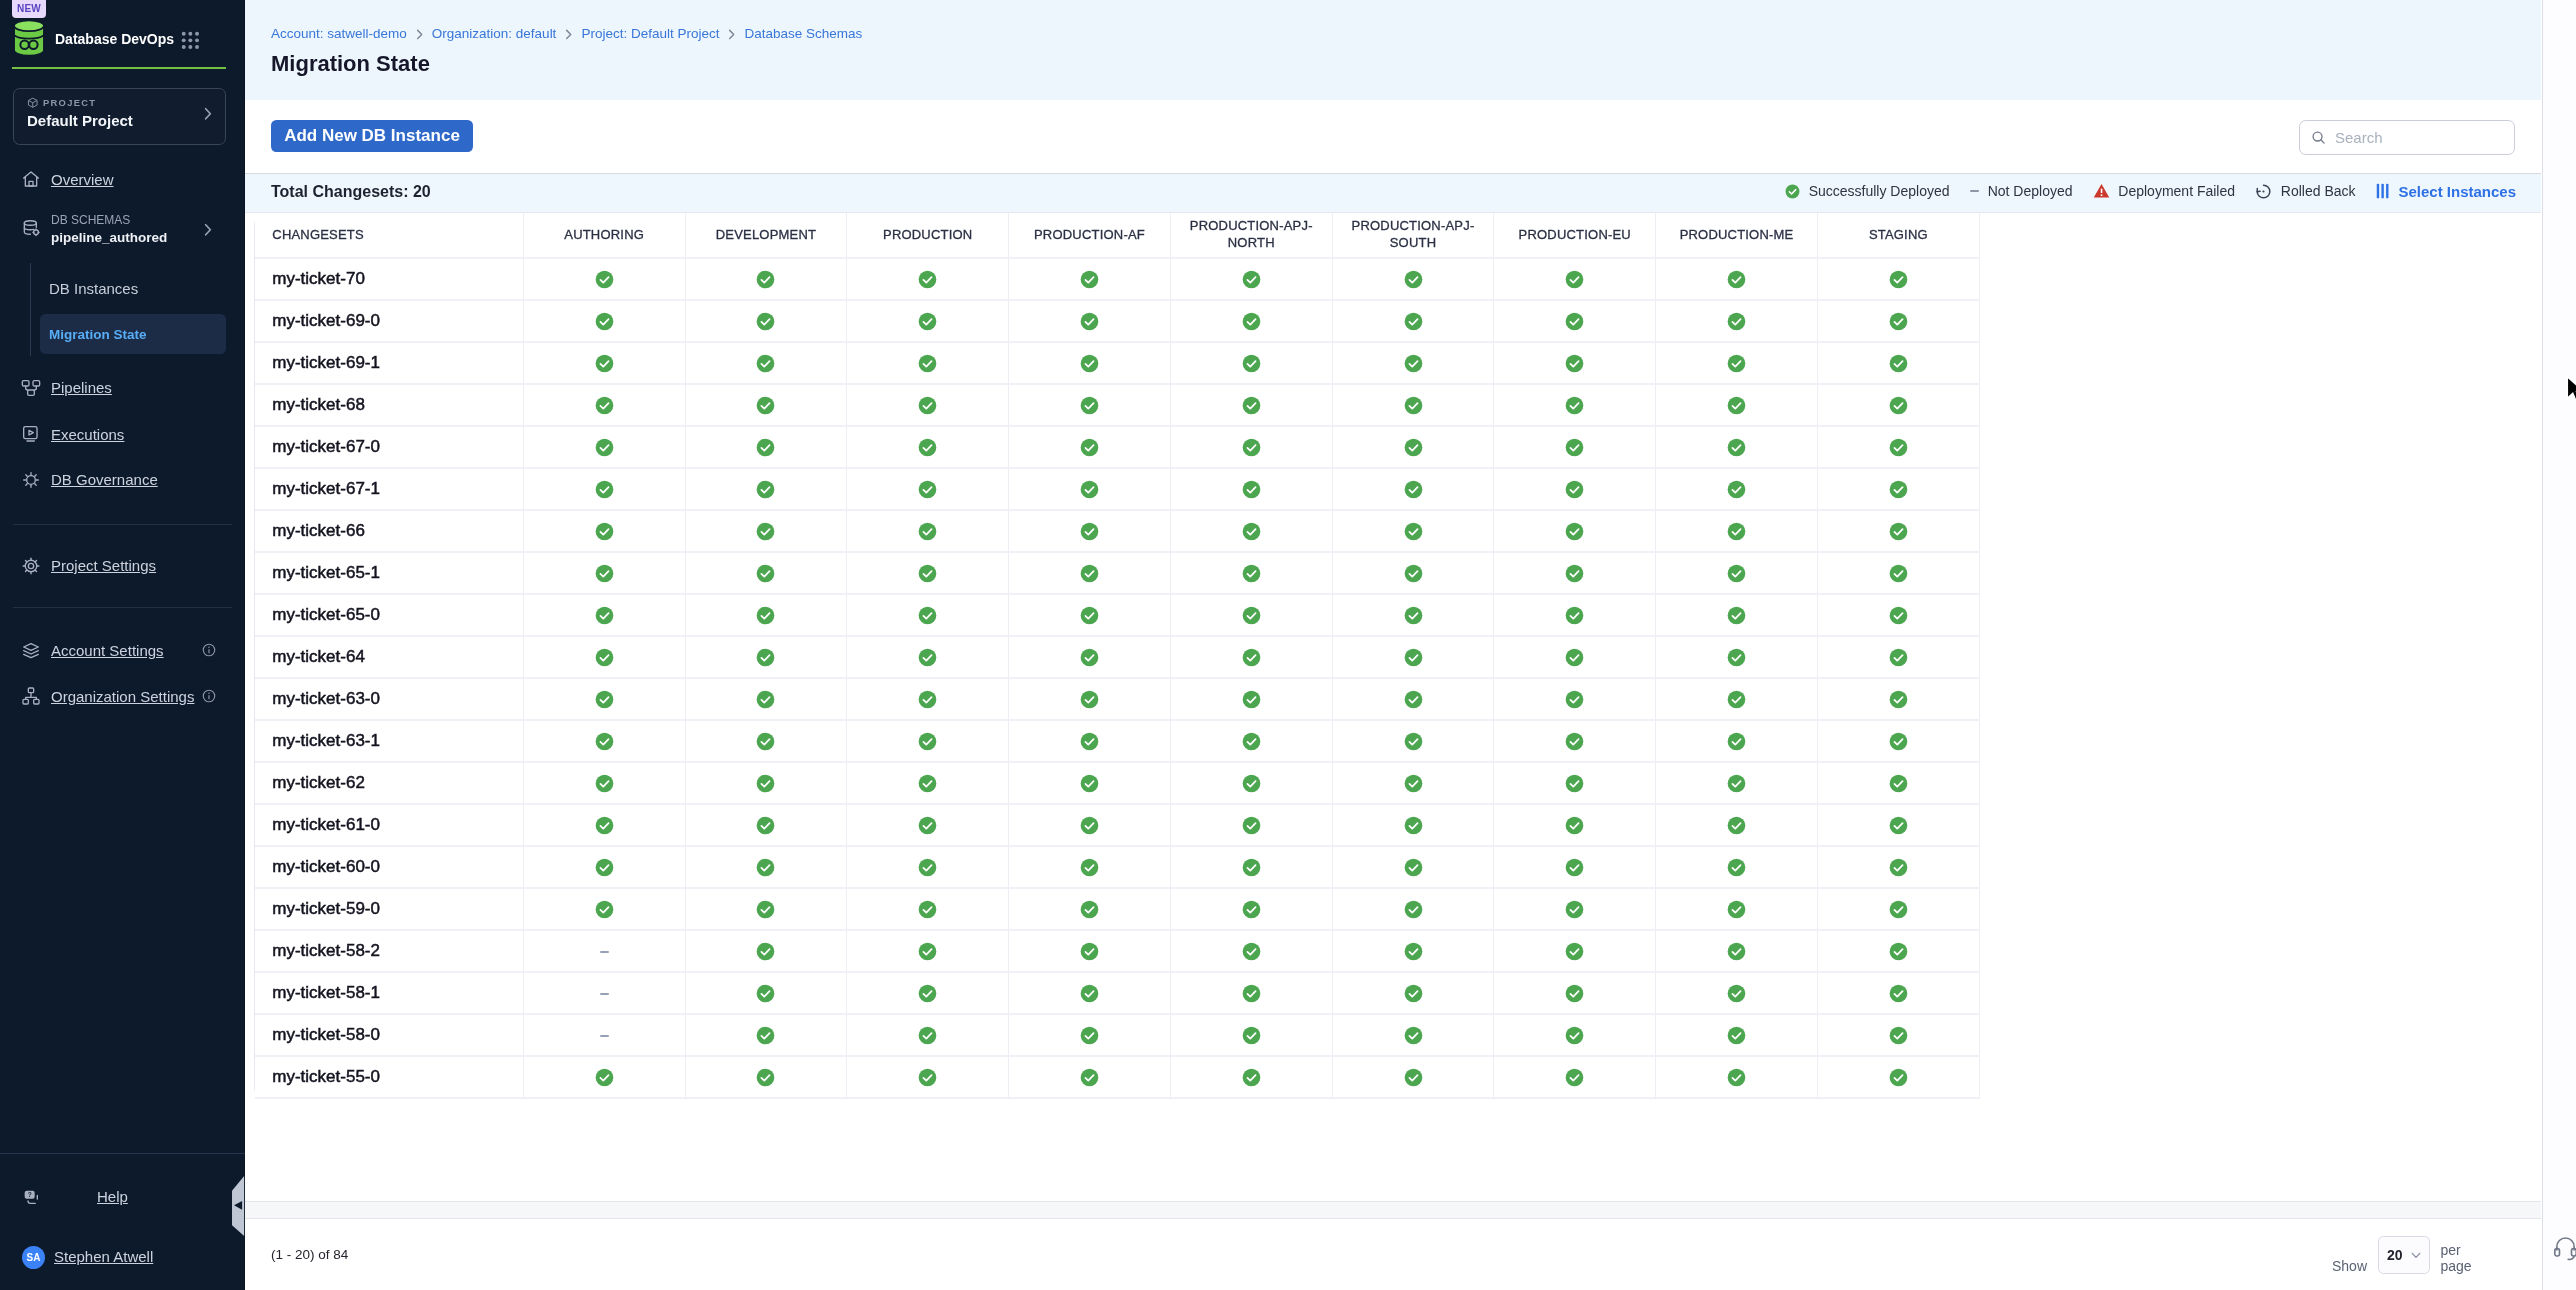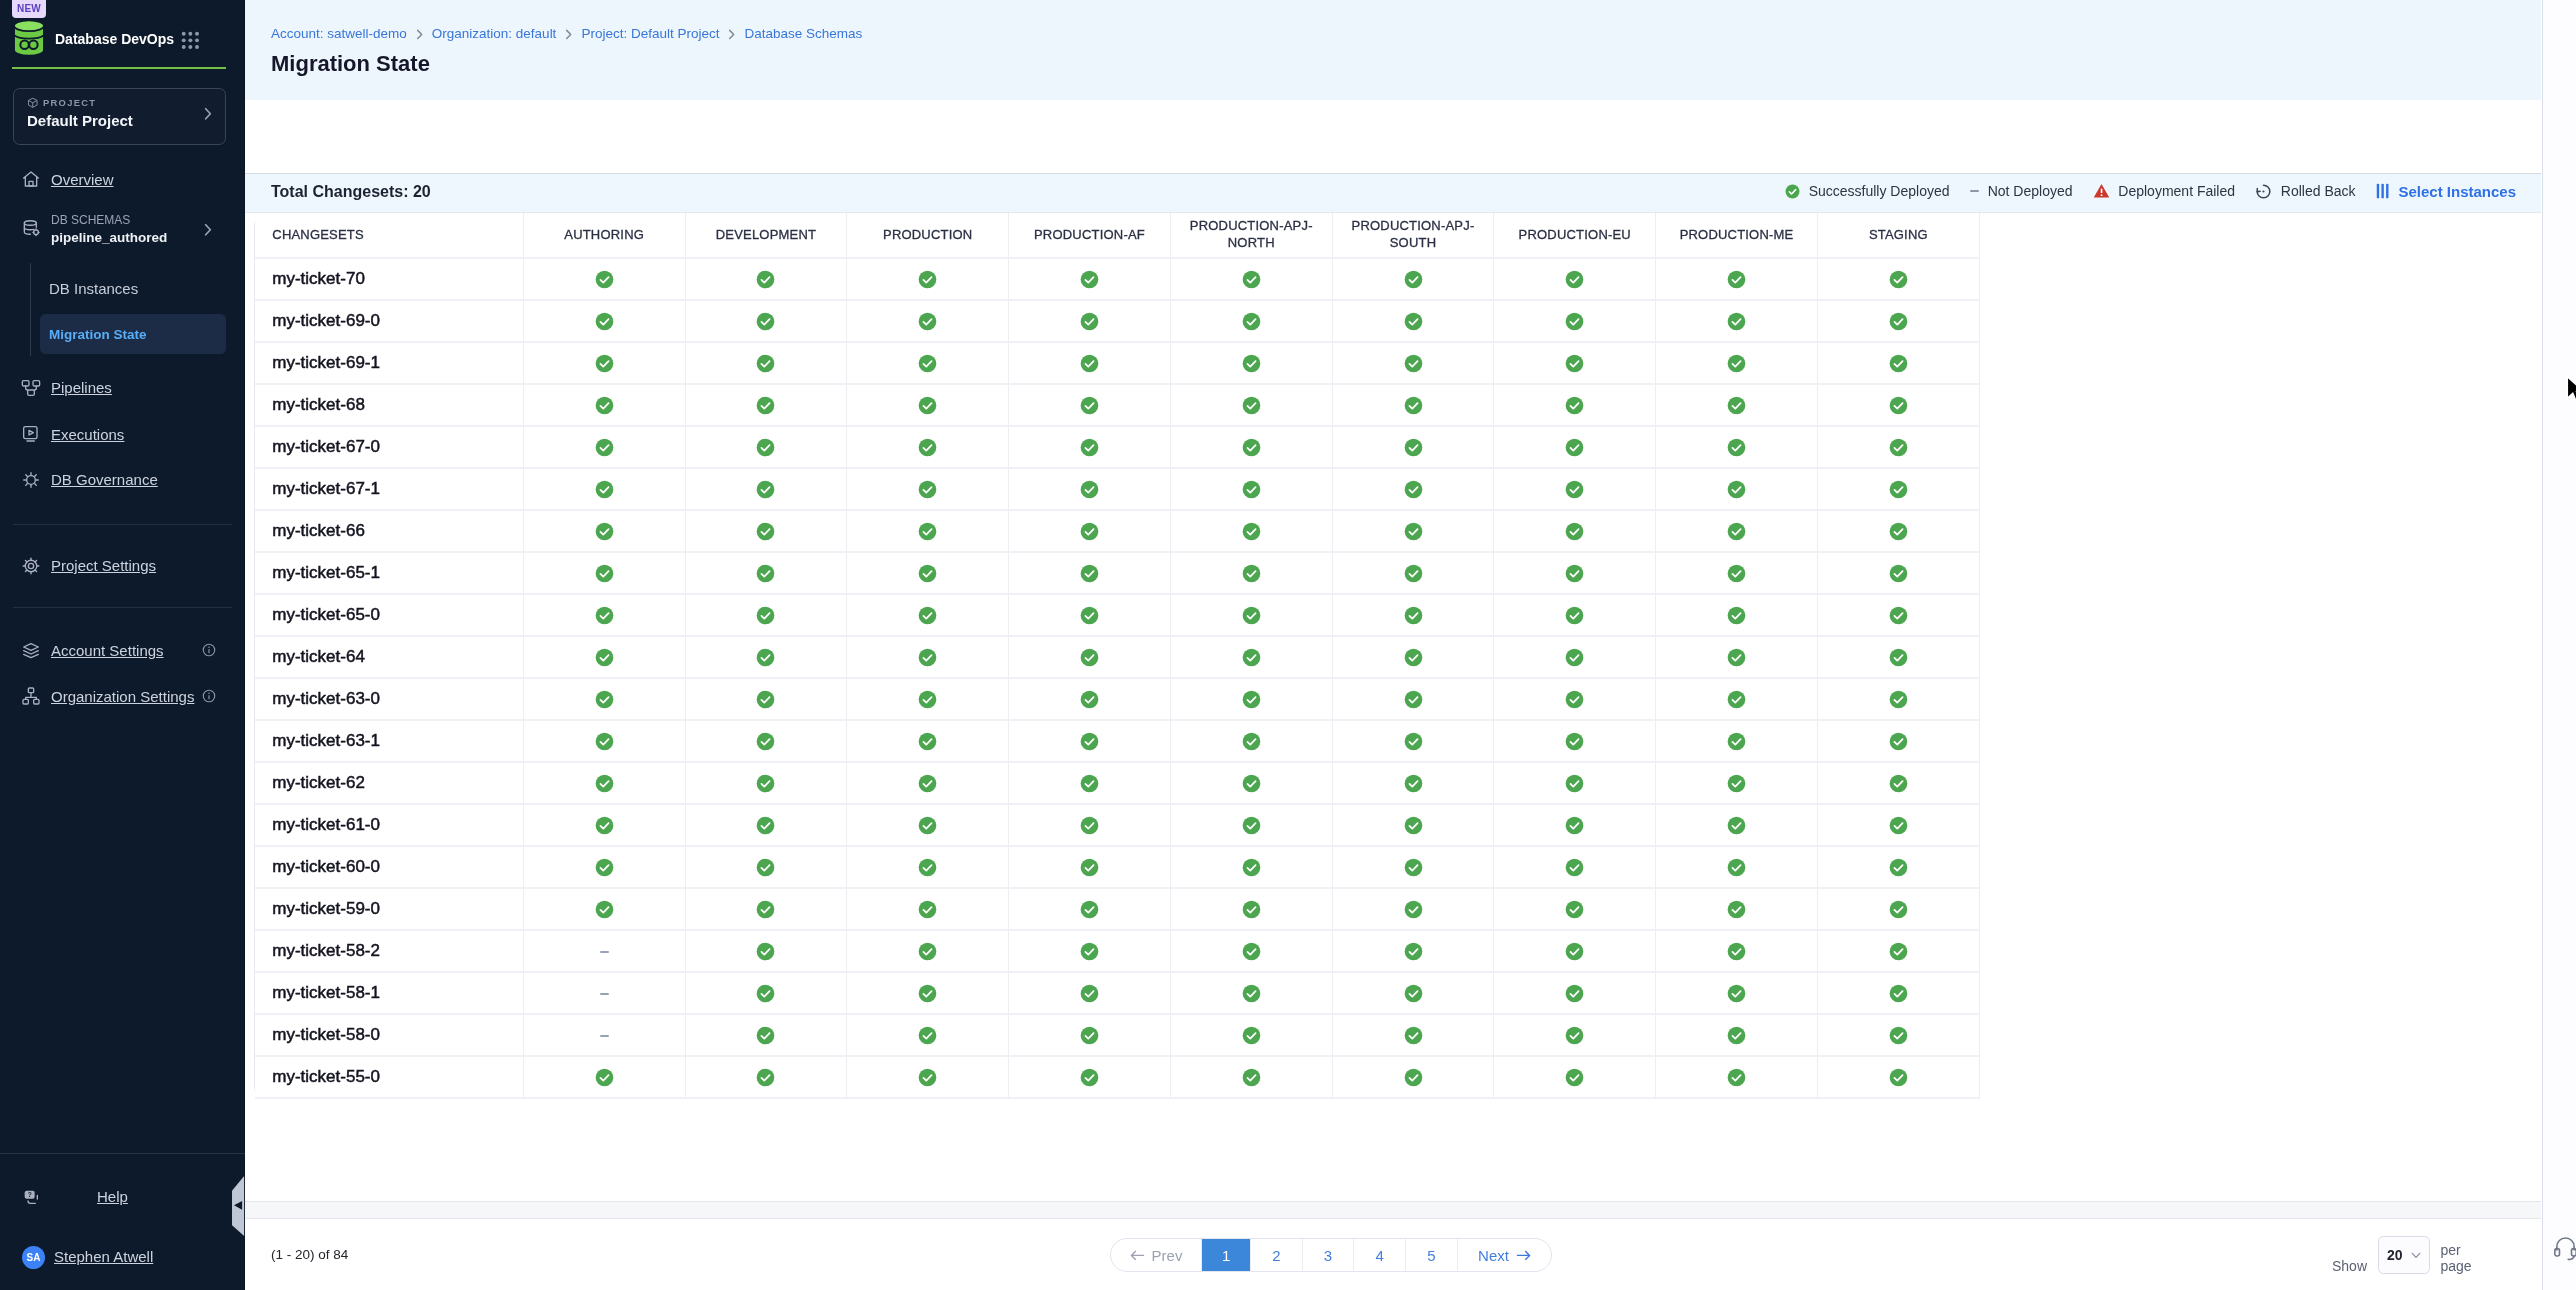--- a/index.html
+++ b/index.html
@@ -216,20 +216,30 @@
         <svg width="7.4" height="10.8" viewBox="0 0 11 16">
           <path d="M2.5 2 L8.5 8 L2.5 14" stroke="#7f8898" stroke-width="2.2" fill="none" stroke-linecap="round" stroke-linejoin="round"></path>
         </svg>
         <span>Project: Default Project</span>
         <svg width="7.4" height="10.8" viewBox="0 0 11 16">
           <path d="M2.5 2 L8.5 8 L2.5 14" stroke="#7f8898" stroke-width="2.2" fill="none" stroke-linecap="round" stroke-linejoin="round"></path>
         </svg>
         <span>Database Schemas</span>
       </div>
     <div class="pgtitle">Migration State</div>
+  </div>
+  <div class="bstrip">
+    <div class="addbtn">Add New DB Instance</div>
+    <div class="search">
+        <svg width="15.5" height="15.5" viewBox="0 0 26 26">
+          <circle cx="11" cy="11" r="7.5" stroke="#737a88" stroke-width="2.2" fill="none"></circle>
+          <path d="M16.5 16.5 L22 22" stroke="#737a88" stroke-width="2.2" stroke-linecap="round"></path>
+        </svg>
+        <span>Search</span>
+      </div>
   </div>
   <div class="lstrip">
     <div class="total">Total Changesets: 20</div>
     <div class="legend">
       <span class="ic">
           <svg width="15" height="15" viewBox="0 0 28 28" style="vertical-align:middle">
             <circle cx="14" cy="14" r="13" fill="#4ca64f"></circle>
             <path d="M8 14.5 L12.2 18.5 L20 10.5" stroke="#fff" stroke-width="2.8" fill="none" stroke-linecap="round" stroke-linejoin="round"></path>
           </svg>
         </span>
@@ -1050,39 +1060,20 @@
             </svg></td>
           <td><svg class="chk" width="19" height="19" viewBox="0 0 28 28">
               <circle cx="14" cy="14" r="13" fill="#4ca64f"></circle>
               <path d="M8 14.5 L12.2 18.5 L20 10.5" stroke="#fff" stroke-width="2.6" fill="none" stroke-linecap="round" stroke-linejoin="round"></path>
             </svg></td>
         </tr>
       </tbody>
   </table>
   <div class="gstrip"></div>
   <div class="pgcount">(1 - 20) of 84</div>
-  <div class="pager">
-    <div class="prev">
-        <svg width="15" height="10.8" viewBox="0 0 22 16">
-          <path d="M8 2 L2 8 L8 14 M2 8 H20" stroke="#9ba1ae" stroke-width="2" fill="none" stroke-linecap="round" stroke-linejoin="round"></path>
-        </svg>
-        <span>Prev</span>
-      </div>
-    <div class="p1">1</div>
-    <div class="pn">2</div>
-    <div class="pn">3</div>
-    <div class="pn">4</div>
-    <div class="pn">5</div>
-    <div class="next">
-        <span>Next</span>
-        <svg width="15" height="10.8" viewBox="0 0 22 16">
-          <path d="M14 2 L20 8 L14 14 M20 8 H2" stroke="#3d78d9" stroke-width="2" fill="none" stroke-linecap="round" stroke-linejoin="round"></path>
-        </svg>
-      </div>
-  </div>
   <div class="showwrap">
       <span>Show</span>
       <div class="selbox">
         <span>20</span>
         <svg width="10" height="6.7" viewBox="0 0 15 10">
           <path d="M2 2 L7.5 8 L13 2" stroke="#8a92a4" stroke-width="2" fill="none" stroke-linecap="round" stroke-linejoin="round"></path>
         </svg>
       </div>
       <span>per page</span>
     </div>

